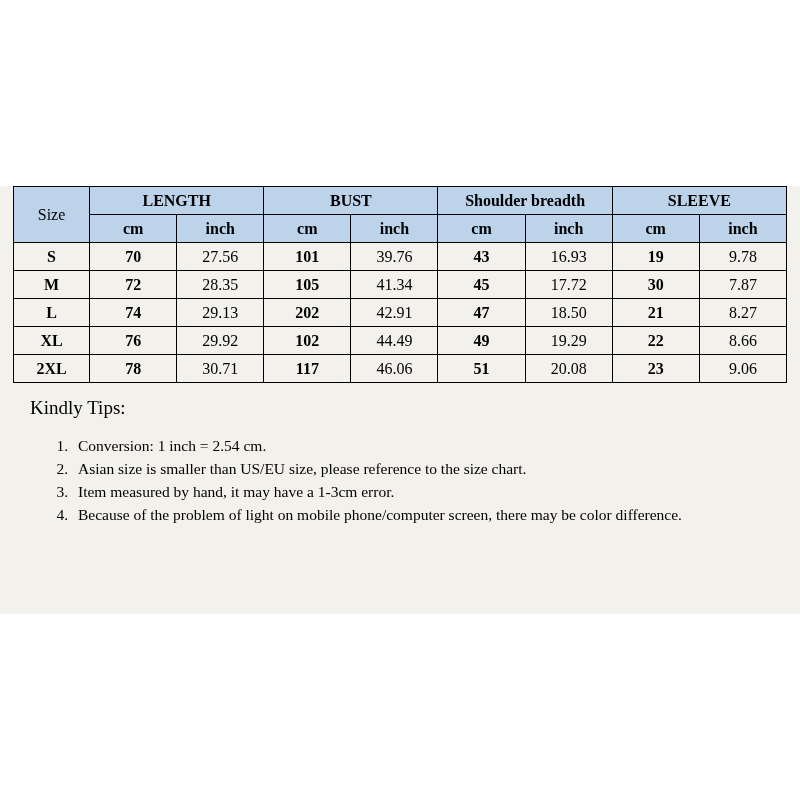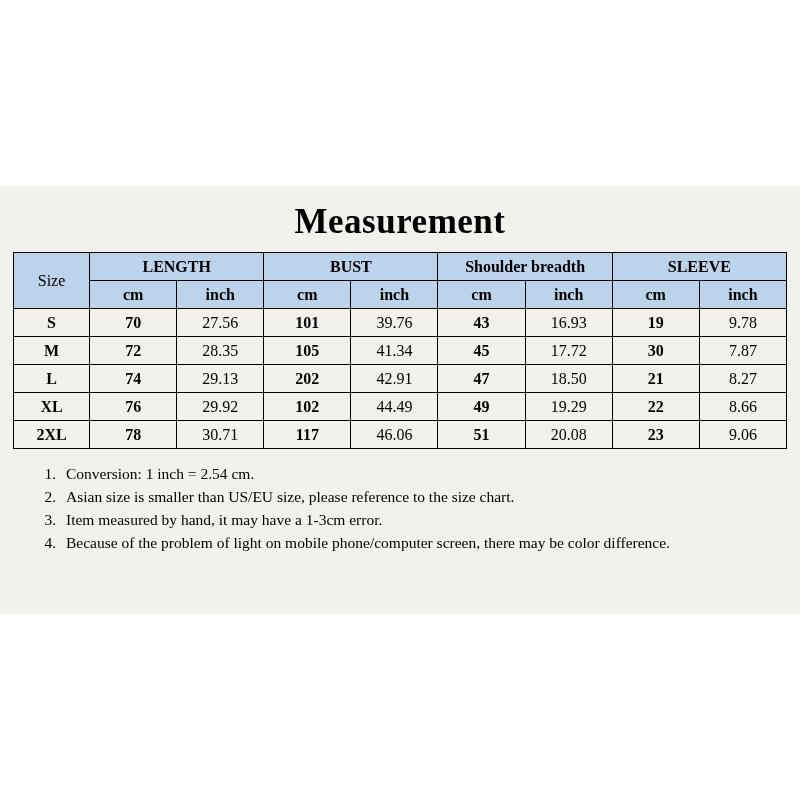--- a/index.html
+++ b/index.html
@@ -89,37 +89,36 @@
     margin: 14px 0 0 30px;
     width: 720px;
   }
   .tips-title {
     font-size: 19px;
     font-weight: normal;
     margin-bottom: 6px;
     font-family: "Liberation Serif", serif;
   }
   ol.tips-list {
-    margin: 4px;
+    margin: 16px;
     padding-left: 26px;
     font-size: 15.5px;
     line-height: 1.42;
   }
   ol.tips-list li {
     padding-left: 6px;
     margin-bottom: 1px;
   }
 </style>
 </head>
 <body>
 
 <div class="page">
   <div class="chart-card">
 
-    <div class="chart-title">Measurement</div>
 
     <table class="size-table">
       <colgroup>
         <col class="col-size">
           <col class="col-unit">
           <col class="col-unit">
         <col class="col-unit">
           <col class="col-unit">
         <col class="col-unit">
           <col class="col-unit">
@@ -198,20 +197,21 @@
           <td class="inch-cell">46.06</td>
           <td class="cm-cell">51</td>
           <td class="inch-cell">20.08</td>
           <td class="cm-cell">23</td>
           <td class="inch-cell">9.06</td>
         </tr>
       </tbody>
     </table>
 
     <div class="tips">
+      <div class="tips-title">Kindly Tips:</div>
       <ol class="tips-list">
         <li>Conversion: 1 inch = 2.54 cm.</li>
         <li>Asian size is smaller than US/EU size, please reference to the size chart.</li>
         <li>Item measured by hand, it may have a 1-3cm error.</li>
         <li>Because of the problem of light on mobile phone/computer screen, there may be color difference.</li>
       </ol>
     </div>
 
   </div>
 </div>

